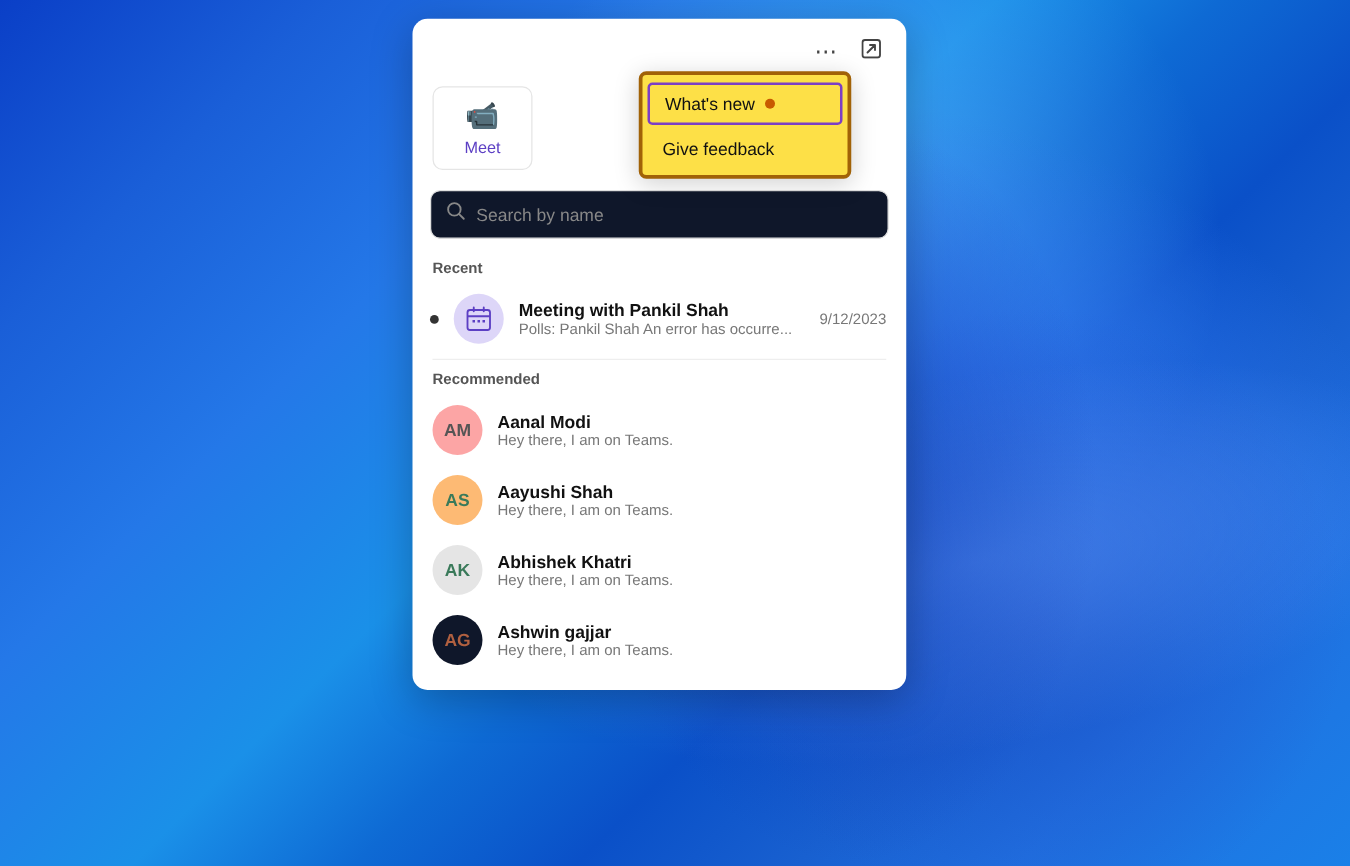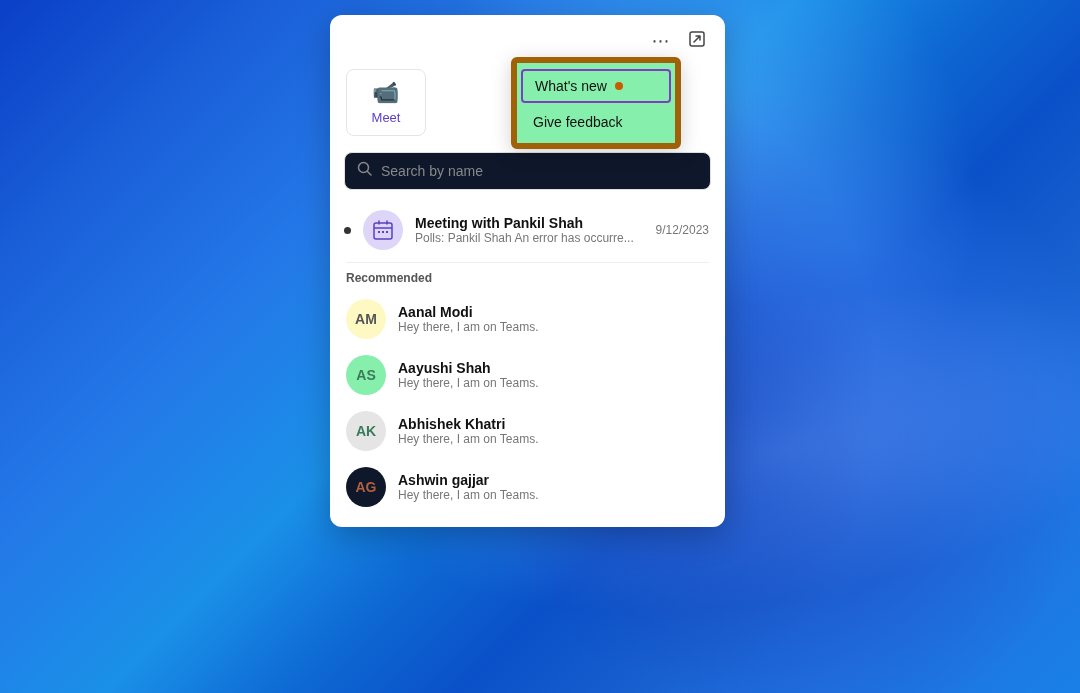--- a/index.html
+++ b/index.html
@@ -185,22 +185,22 @@
       display: flex; align-items: center; justify-content: center;
       font-size: 14px;
       font-weight: 600;
       flex-shrink: 0;
     }
     .avatar-calendar {
       background: #ddd6f8;
       color: #5c3fc4;
       font-size: 20px;
     }
-    .avatar-AM { background: #fef9c3; color: #555; }
-    .avatar-AS { background: #86efac; color: #3a7a5a; }
+    .avatar-AM { background: #fca5a5; color: #555; }
+    .avatar-AS { background: #fdba74; color: #3a7a5a; }
     .avatar-AK { background: #e5e5e5; color: #3a7a5a; }
     .avatar-AG { background: #0f172a; color: #b06040; }
 
     .item-content {
       flex: 1;
       min-width: 0;
     }
     .item-name {
       font-size: 14px;
       font-weight: 600;
@@ -217,27 +217,27 @@
       font-size: 12px;
       color: #777;
       flex-shrink: 0;
     }
 
     
     .dropdown-menu {
       position: absolute;
       top: 42px;
       right: 44px;
-      background: #86efac;
+      background: #fde047;
       border-radius: 6px;
       box-shadow: 0 4px 20px rgba(0,0,0,0.18);
       min-width: 170px;
       z-index: 100;
       padding: 4px 0;
-      border: 6px solid #a16207;
+      border: 3px solid #a16207;
     }
 
     .dropdown-item {
       display: flex;
       align-items: center;
       padding: 9px 16px;
       font-size: 14px;
       cursor: pointer;
       gap: 8px;
     }
@@ -327,20 +327,21 @@
   <div class="search-bar">
     <span class="search-icon">
       <svg width="16" height="16" viewBox="0 0 16 16" fill="none">
           <circle cx="6.5" cy="6.5" r="5" stroke="#888" stroke-width="1.5"></circle>
           <path d="M10.5 10.5L14 14" stroke="#888" stroke-width="1.5" stroke-linecap="round"></path>
         </svg>
     </span>
     <span class="search-placeholder">Search by name</span>
   </div>
 
+  <div class="section-label">Recent</div>
 
   <div class="list-item">
     <span class="item-dot"></span>
     <div class="avatar avatar-calendar">
       <svg width="22" height="22" viewBox="0 0 22 22" fill="none">
           <rect x="2" y="4" width="18" height="16" rx="2" stroke="#5c3fc4" stroke-width="1.5"></rect>
           <path d="M2 9h18" stroke="#5c3fc4" stroke-width="1.5"></path>
           <rect x="6" y="12" width="2" height="2" fill="#5c3fc4"></rect>
           <rect x="10" y="12" width="2" height="2" fill="#5c3fc4"></rect>
           <rect x="14" y="12" width="2" height="2" fill="#5c3fc4"></rect>

